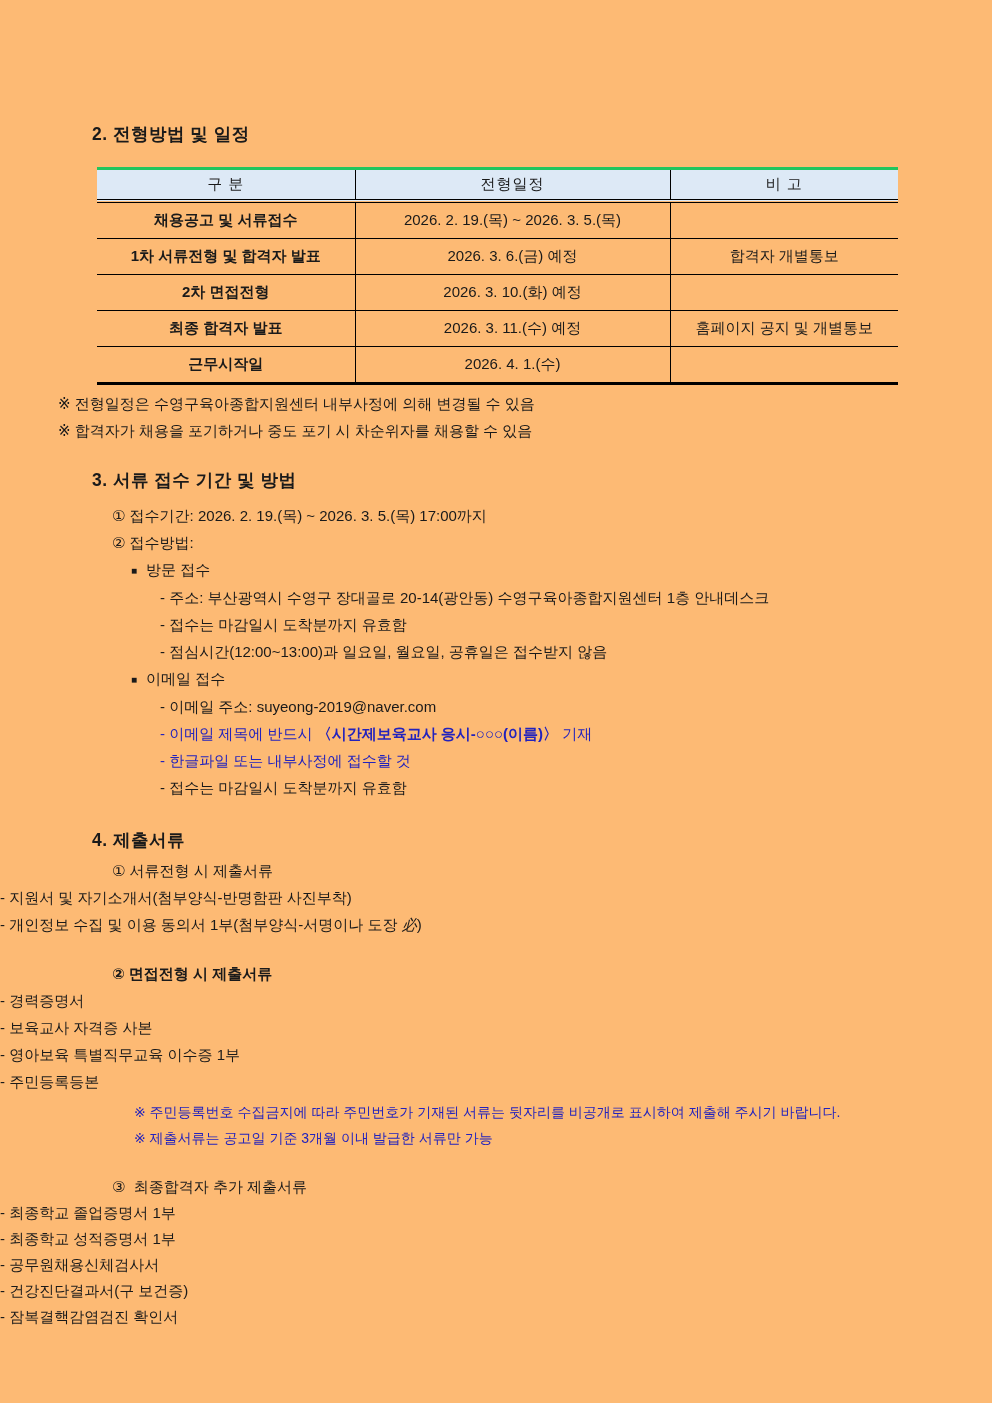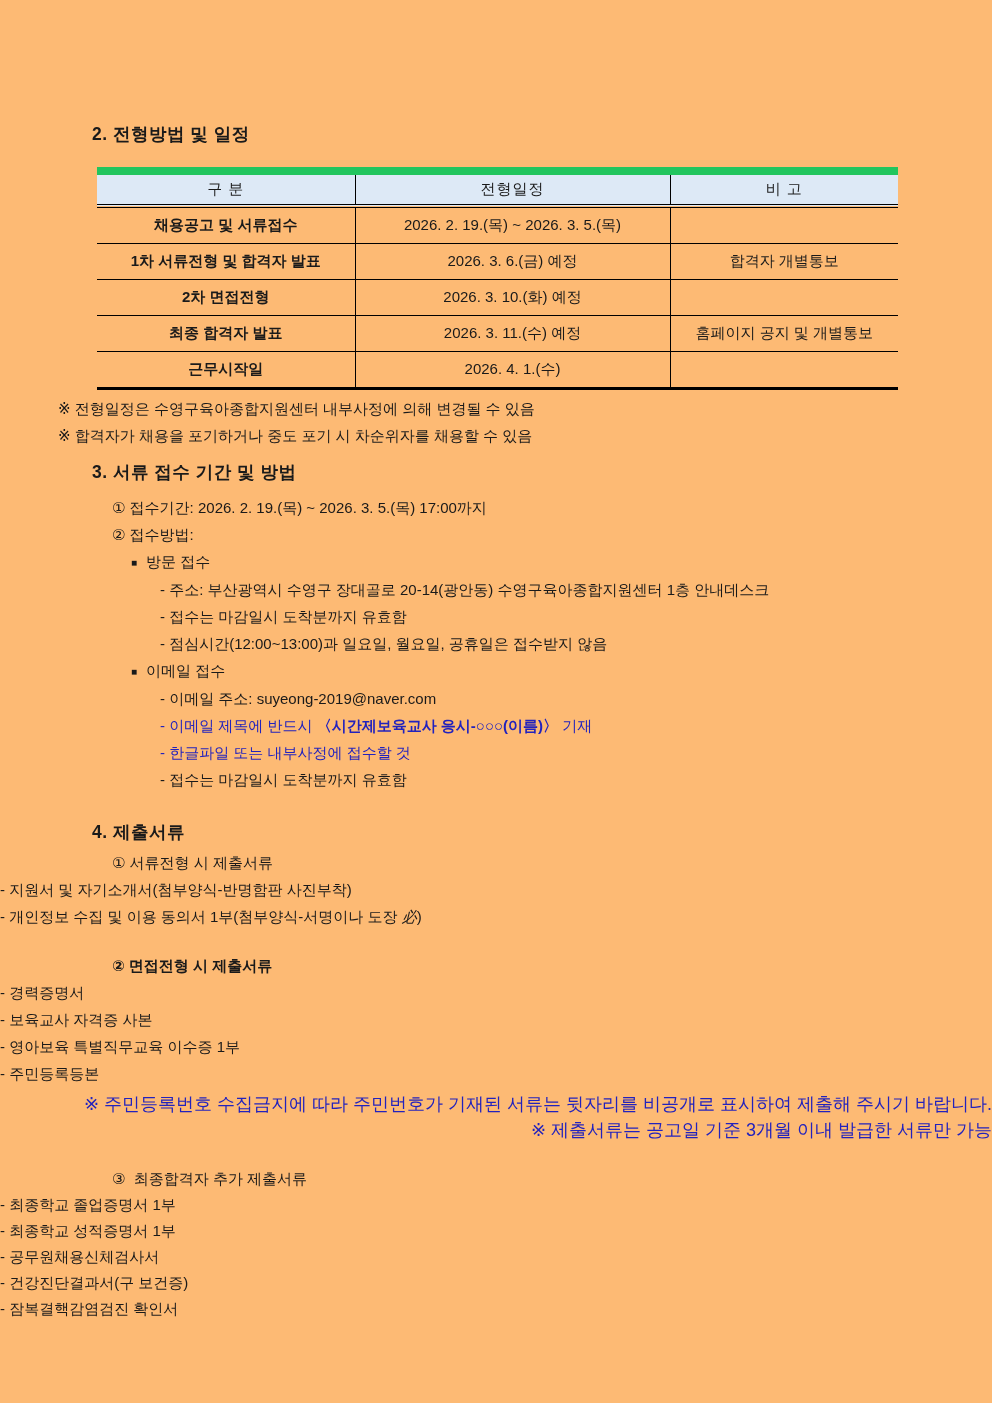--- a/index.html
+++ b/index.html
@@ -14,30 +14,30 @@
     overflow:hidden;
   }
   .sec-title{
     font-size:17.5px;
     font-weight:700;
     line-height:27px;
     margin-left:92px;
     letter-spacing:0.5px;
   }
   #title-2{margin-top:121px;}
-  #title-3{margin-top:10px;}
+  #title-3{margin-top:23px;}
   #title-4{margin-top:26px;}
 
   
   table.sched{
     margin:19px 0 0 97px;
     width:801px;
     border-collapse:collapse;
     table-layout:fixed;
-    border-top:8px solid #22c55e;
+    border-top:3px solid #22c55e;
     border-bottom:3px solid #000;
     font-size:15px;
   }
   table.sched thead td{
     background:#dde9f6;
     height:27px;
     text-align:center;
     vertical-align:middle;
     border-bottom:4px double #000;
     letter-spacing:1px;
@@ -54,24 +54,24 @@
 
   
   .line{line-height:27px;white-space:pre;}
   .note2{margin-left:58px;}
   #s2-note1{margin-top:5px;}
   .lv1{margin-left:112px;}      
   .lv2{margin-left:131px;}      
   .lv3{margin-left:160px;}      
   .lv2b{}     
   .noteb{
-    font-size:18px;
+    margin-left:134px;
+    font-size:14px;
     line-height:26px;
     white-space:pre;
-    text-align:right;
   }
   .blue{color:#2222bd;}
   .bold{font-weight:700;}
   .hanja{font-family:"Liberation Serif","DejaVu Serif",serif;font-style:italic;}
   .bullet-sq{
     display:inline-block;
     font-size:10px;
     vertical-align:1px;
     margin-right:9px;
   }

